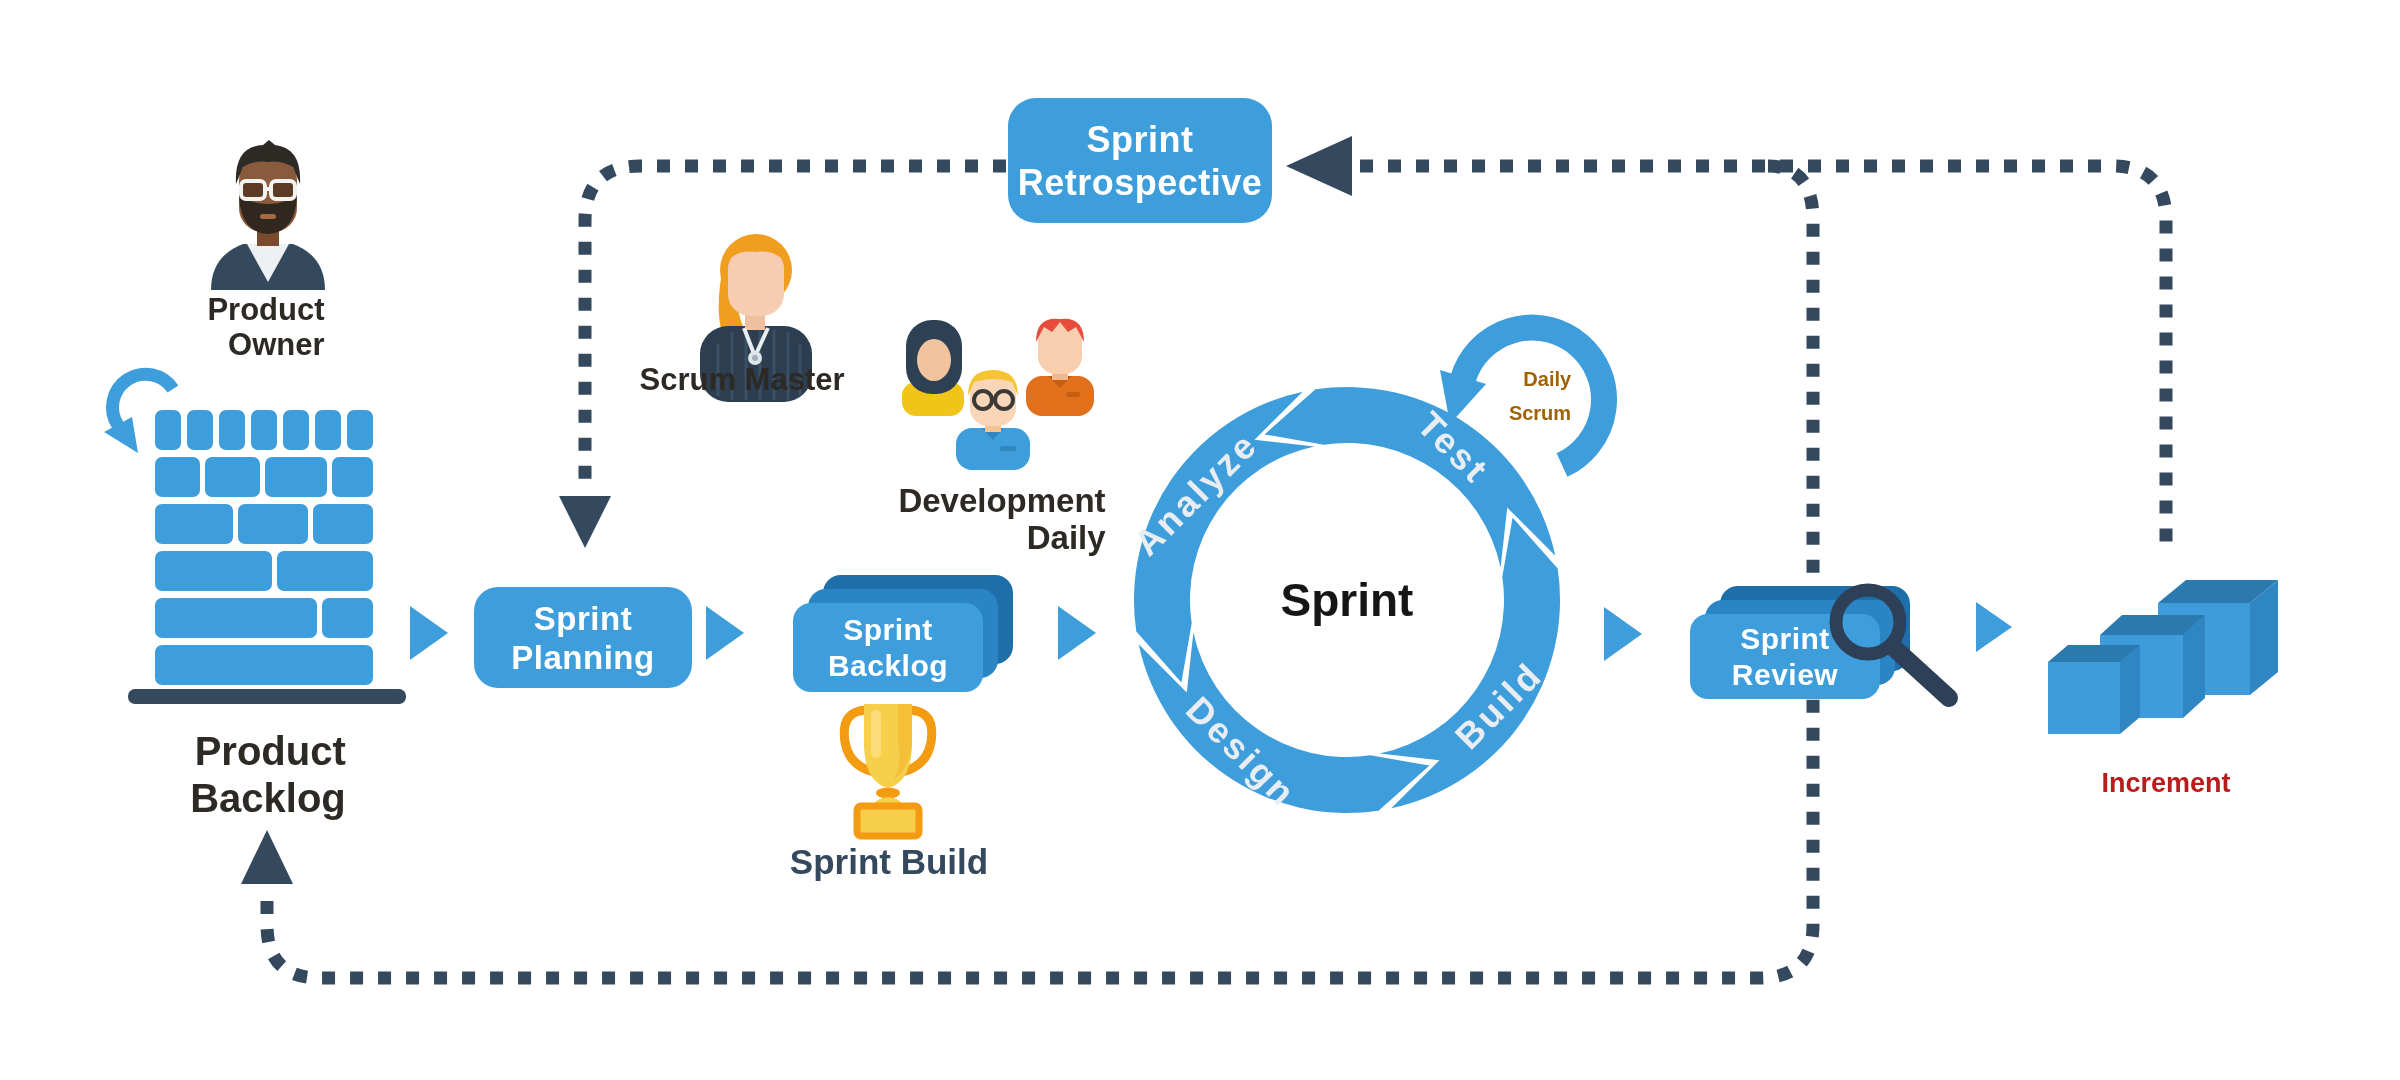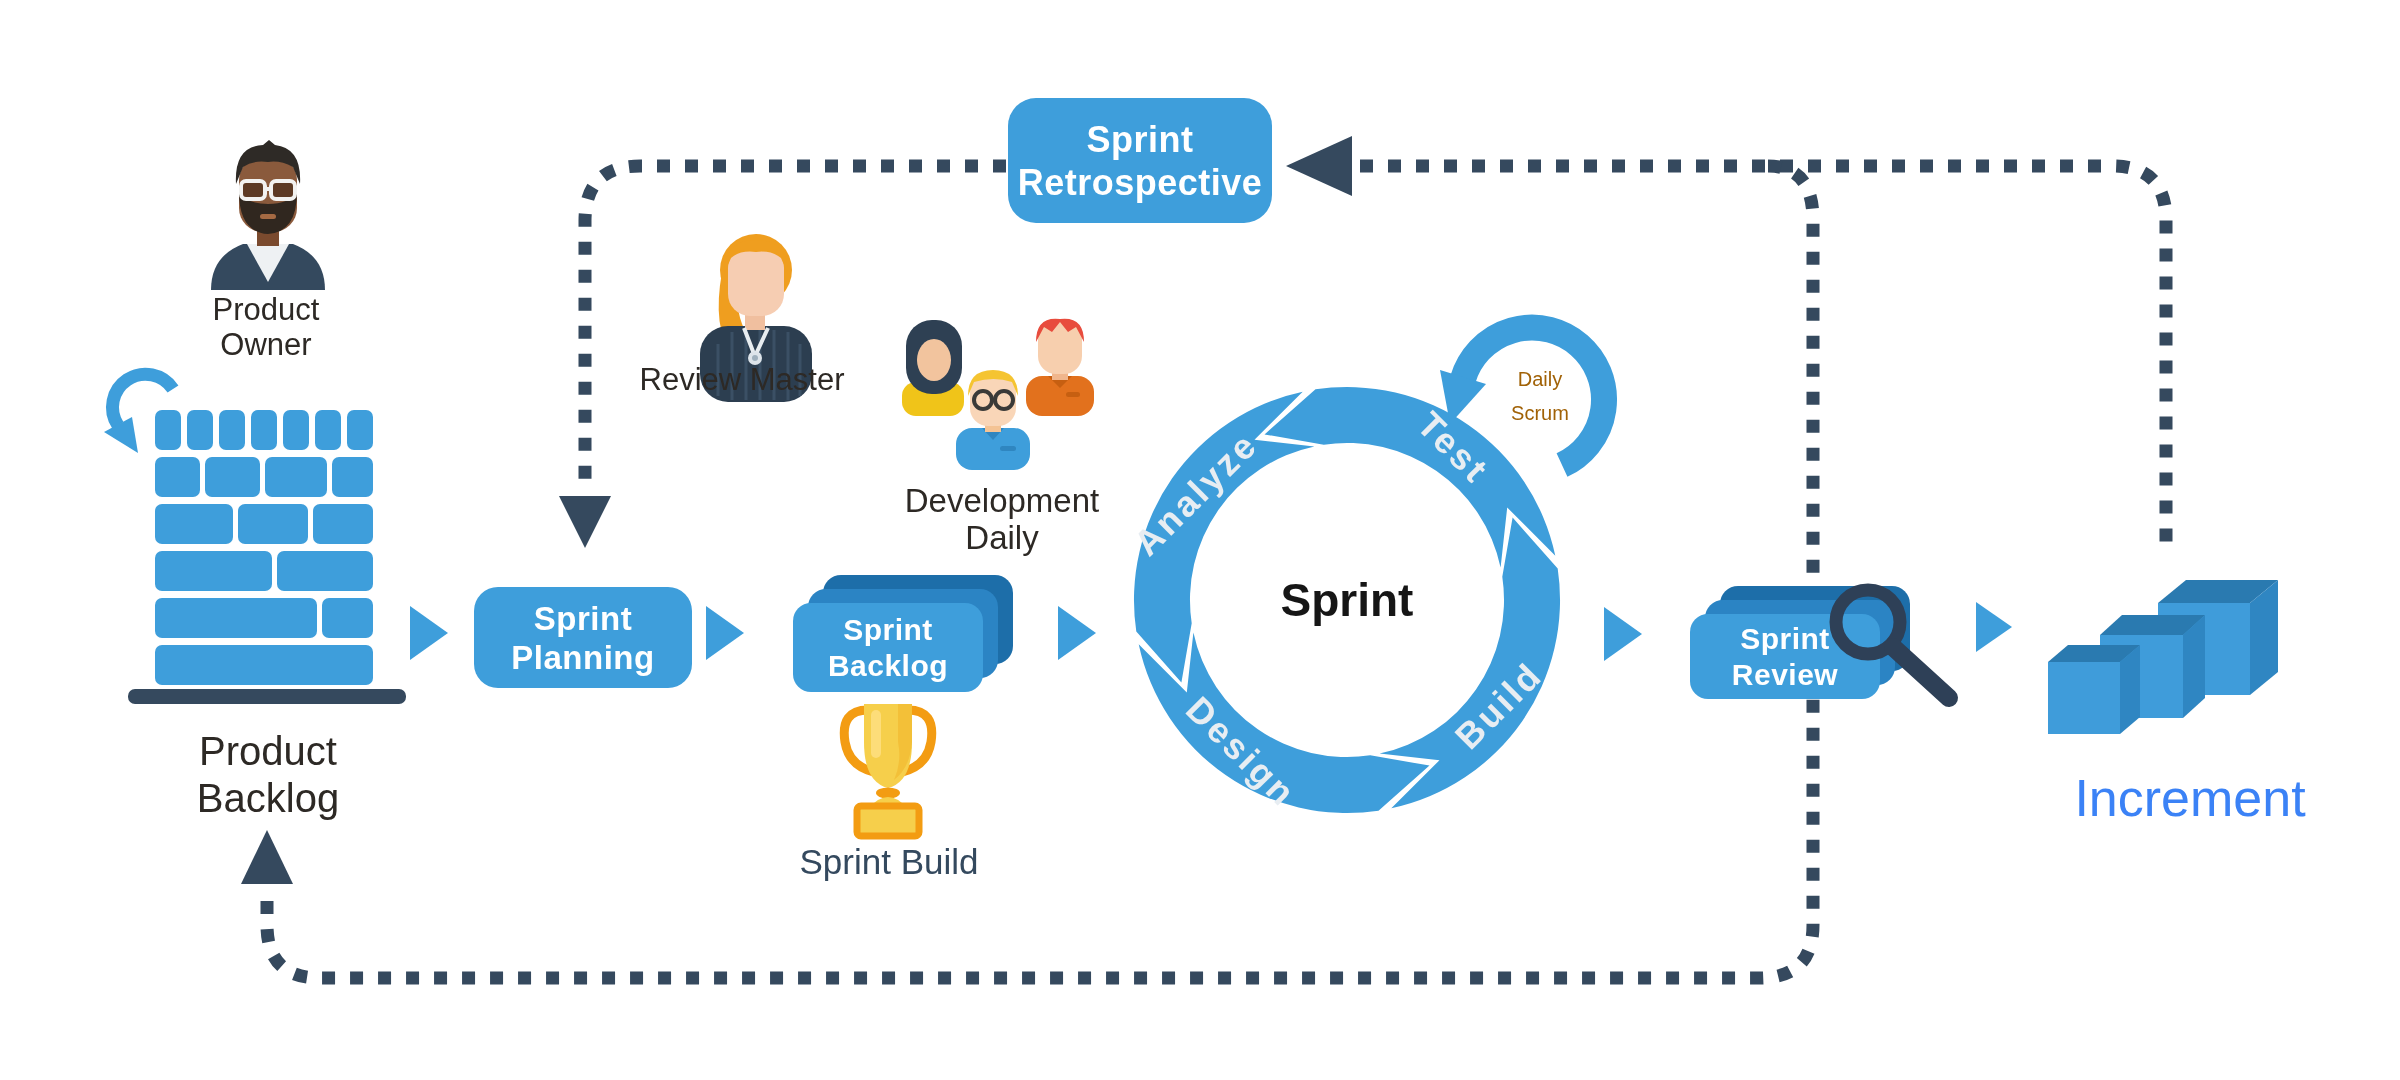--- a/index.html
+++ b/index.html
@@ -1,21 +1,21 @@
 <!DOCTYPE html>
 <html><head>
 <meta charset="utf-8">
 <style>
   html,body{margin:0;padding:0;background:#ffffff;}
   body{width:2400px;height:1080px;overflow:hidden;font-family:"Liberation Sans",sans-serif;}
   #stage{position:relative;width:2400px;height:1080px;background:#ffffff;}
   svg.layer{position:absolute;left:0;top:0;pointer-events:none;}
   .dots{fill:none;stroke:#35495e;stroke-width:13;stroke-dasharray:13 15;}
-  .lbl{position:absolute;transform:translateX(-50%);text-align:center;white-space:pre-line;
-       font-weight:normal;color:#2d2925;}
+  .lbl{position:absolute;transform:translateX(-50%);text-align:right;white-space:pre-line;
+       font-weight:bold;color:#2d2925;}
   .box{position:absolute;background:#3e9edb;color:#ffffff;font-weight:bold;text-align:center;
        white-space:pre-line;display:flex;align-items:center;justify-content:center;
        border-radius:24px;letter-spacing:.5px;}
   .card{position:absolute;border-radius:18px;}
   .card-front{background:#3e9edb;color:#ffffff;font-weight:bold;text-align:center;
        white-space:pre-line;display:flex;align-items:center;justify-content:center;letter-spacing:.5px;}
   .tri{position:absolute;width:0;height:0;border-top:27px solid transparent;
        border-bottom:27px solid transparent;border-left:38px solid #3e9edb;}
   .tri.small{border-top-width:25px;border-bottom-width:25px;border-left-width:36px;}
   .ringlbl{position:absolute;font-weight:bold;color:#e7edf2;letter-spacing:3px;font-size:36px;white-space:nowrap;}
@@ -183,27 +183,27 @@
 
   <div>
     <div class="card" style="left:1720px;top:586px;width:190px;height:85px;background:#1d6ea9;"></div>
     <div class="card" style="left:1705px;top:600px;width:190px;height:85px;background:#2b84c4;"></div>
     <div class="card card-front" style="left:1690px;top:614px;width:190px;height:85px;font-size:30px;line-height:36px;">Sprint
 Review</div>
   </div>
 
   <div class="lbl" style="left:266px;top:292px;font-size:31px;line-height:35px;">Product
 Owner</div>
-  <div class="lbl" style="left:742px;top:362px;font-size:31px;">Review Master</div>
+  <div class="lbl" style="left:742px;top:362px;font-size:31px;">Scrum Master</div>
   <div class="lbl" style="left:1002px;top:482px;font-size:33px;line-height:37px;">Development
 Daily</div>
   <div class="lbl" style="left:268px;top:728px;font-size:40px;line-height:47px;">Product
 Backlog</div>
   <div class="lbl" style="left:889px;top:842px;font-size:35px;color:#34495e;">Sprint Build</div>
-  <div class="lbl" style="left:2166px;top:768px;font-size:52px;color:#3b82f6;margin-left:24px;">Increment</div>
+  <div class="lbl" style="left:2166px;top:768px;font-size:27px;color:#b91c1c;">Increment</div>
   <div class="lbl" style="left:1540px;top:362px;font-size:20px;line-height:34px;color:#a16207;">Daily
 Scrum</div>
 
   <div class="center-lbl" style="left:1347px;top:600px;font-size:46px;color:#161616;">Sprint</div>
   <div class="ringlbl" style="left:1196px;top:494px;transform:translate(-50%,-50%) rotate(-45deg);">Analyze</div>
   <div class="ringlbl" style="left:1453px;top:448px;transform:translate(-50%,-50%) rotate(45deg);">Test</div>
   <div class="ringlbl" style="left:1499px;top:706px;transform:translate(-50%,-50%) rotate(-45deg);">Build</div>
   <div class="ringlbl" style="left:1241px;top:752px;transform:translate(-50%,-50%) rotate(45deg);">Design</div>
 
   <svg class="layer" width="2400" height="1080" viewBox="0 0 2400 1080">

